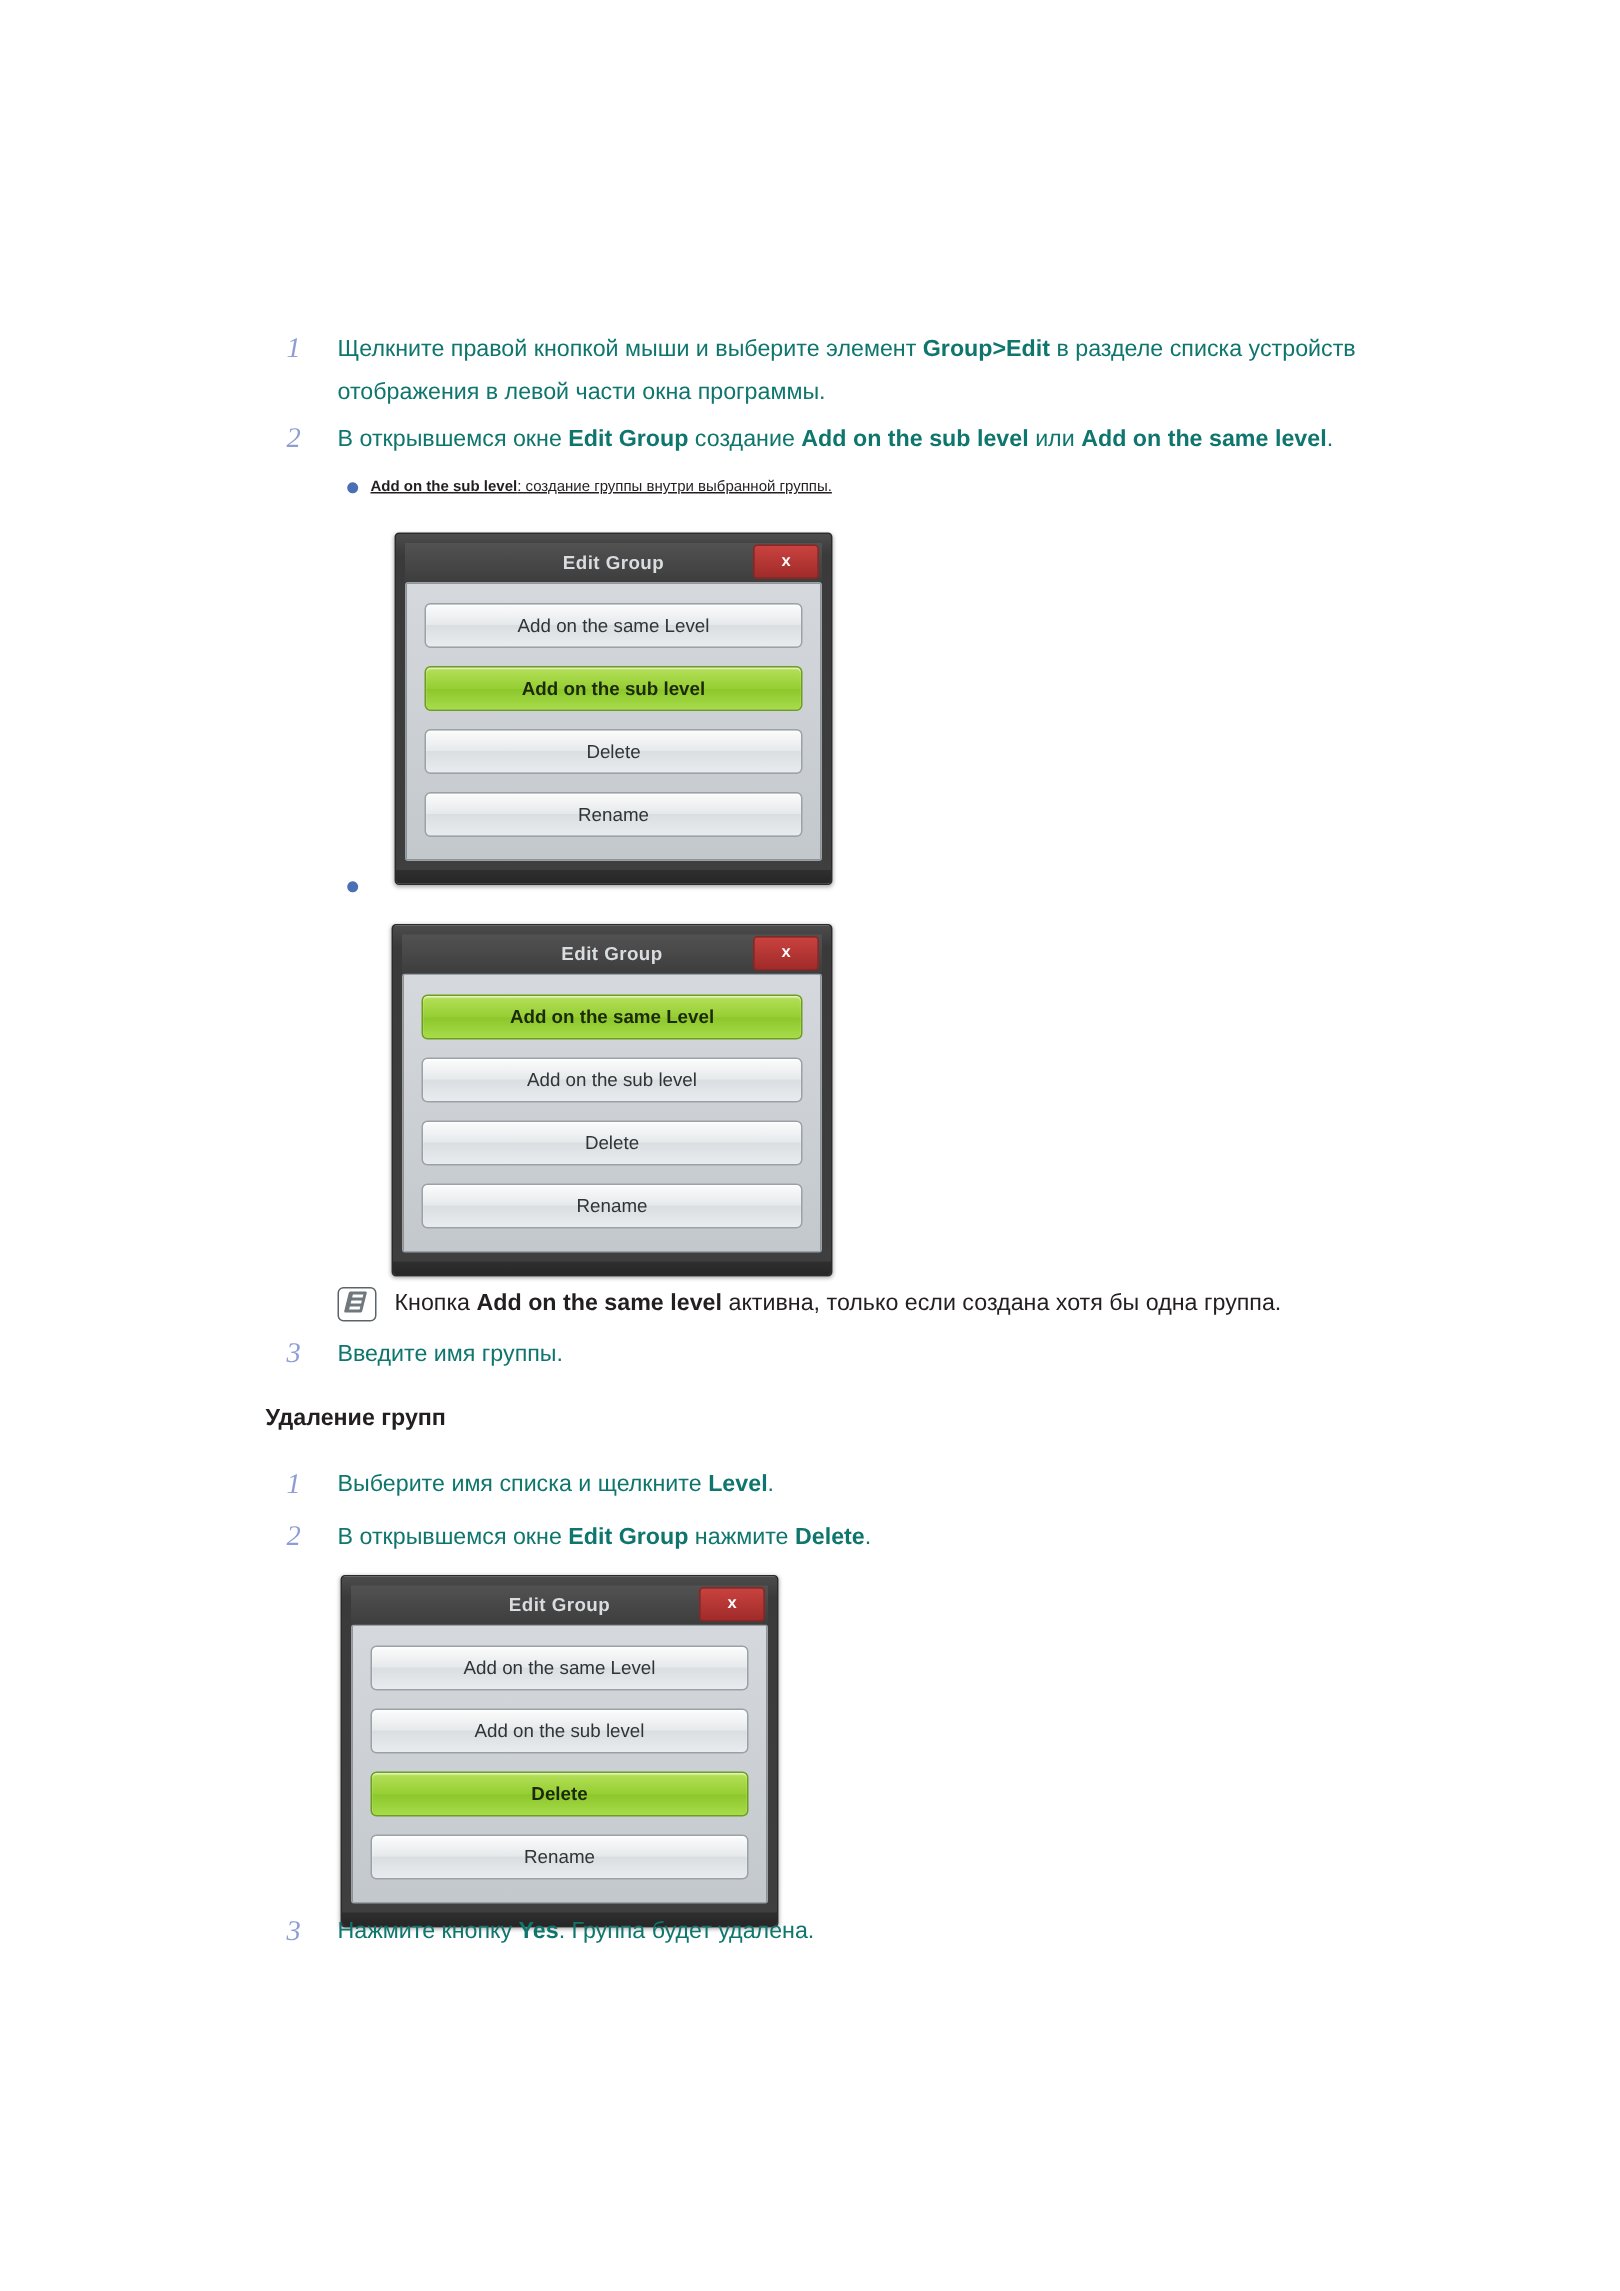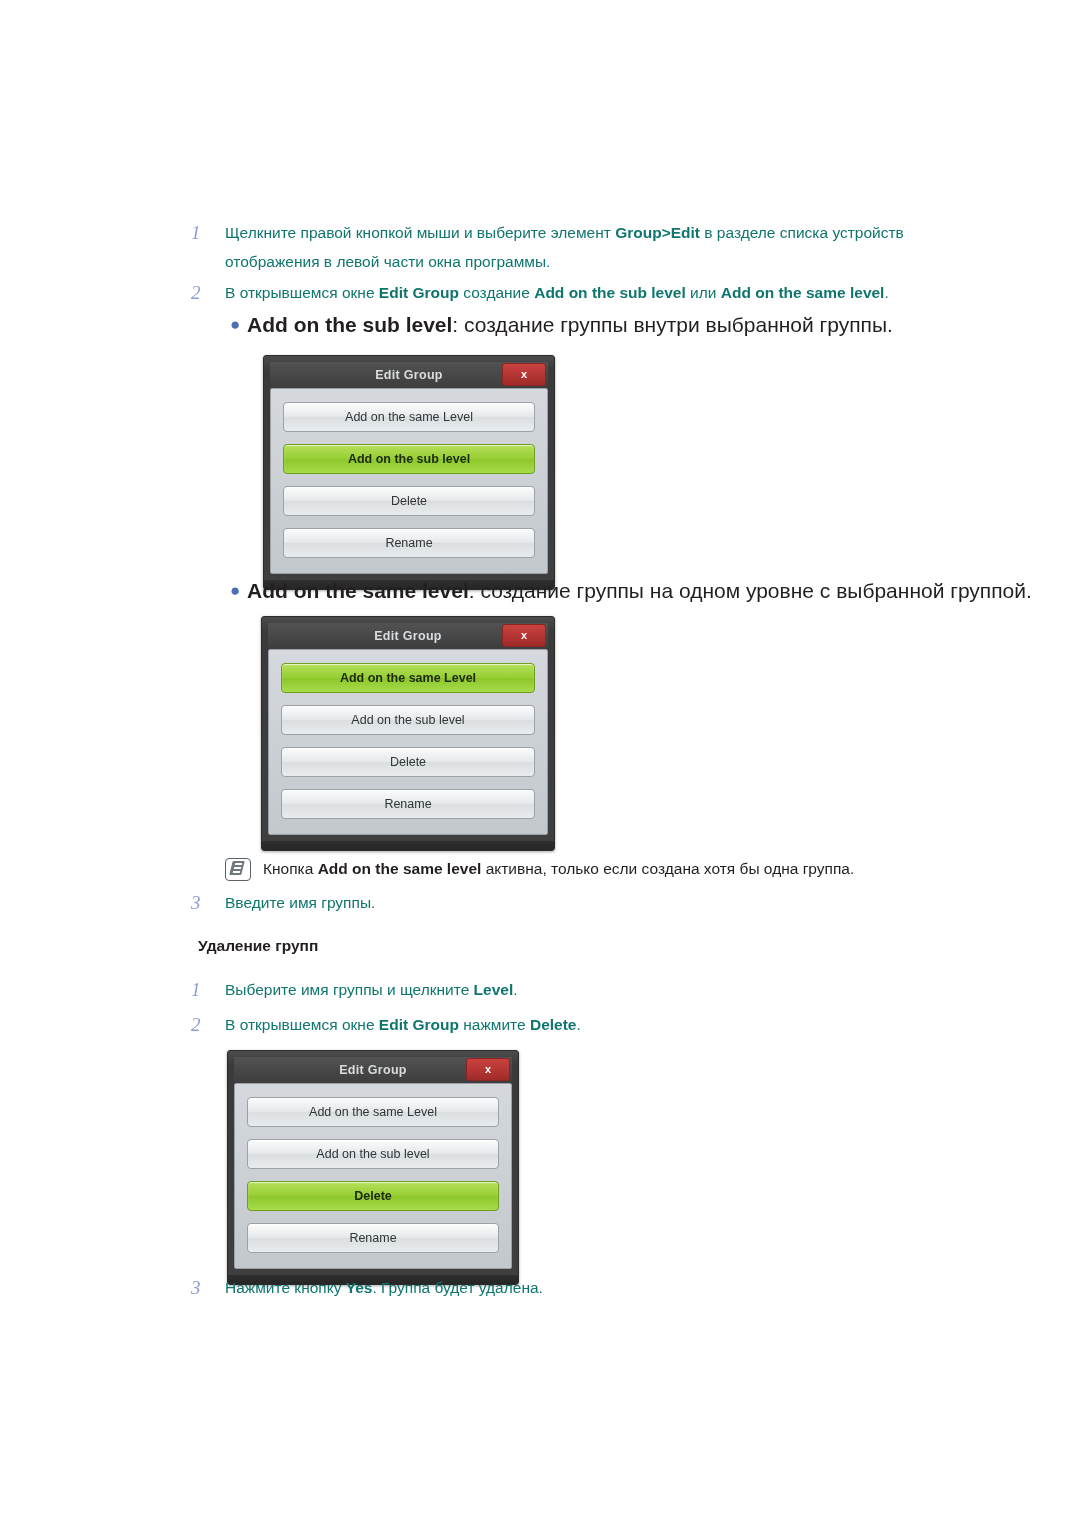--- a/index.html
+++ b/index.html
@@ -55,22 +55,23 @@
   .bullet-dot {
     flex: 0 0 22px;
     color: #4a6fb5;
     font-size: 17px;
     line-height: 28px;
     text-align: left;
     padding-left: 5px;
     box-sizing: border-box;
   }
   .bullet-text {
-    font-size: 21px;
+    font-size: 10px;
     line-height: 28px;
+    text-decoration: underline;
   }
 
   
   .note-row {
     display: flex;
     align-items: center;
     margin-left: 36px;
     margin-top: 6px;
   }
   .note-icon {
@@ -221,23 +222,20 @@
       <div class="dlg-btn">Add on the same Level</div>
       <div class="dlg-btn active">Add on the sub level</div>
       <div class="dlg-btn">Delete</div>
       <div class="dlg-btn">Rename</div>
     </div>
     <div class="dlg-shadow-bar"></div>
   </div>
 
   <div class="bullet-row" style="position:absolute; left:189px; top:577px; width:850px;">
     <div class="bullet-dot">●</div>
-    <div class="bullet-text">
-      <span class="b">Add on the same level</span><span>: создание группы на одном уровне с выбранной группой.</span>
-    </div>
   </div>
 
   <div class="dialog" style="position:absolute; left:261px; top:616px; width:294px;">
     <div class="dialog-titlebar">
       <div class="dialog-title">Edit Group</div>
       <div class="dialog-close">x</div>
     </div>
     <div class="dialog-body">
       <div class="dlg-btn active">Add on the same Level</div>
       <div class="dlg-btn">Add on the sub level</div>
@@ -255,26 +253,26 @@
     <div class="note-text">
       <span>Кнопка </span><span class="b">Add on the same level</span><span> активна, только если создана хотя бы одна группа.</span>
     </div>
   </div>
 
   <div class="step" style="position:absolute; left:189px; top:888px; width:700px;">
     <div class="step-num">3</div>
     <div class="step-body">Введите имя группы.</div>
   </div>
 
-  <div class="section-head" style="position:absolute; left:198px; top:937px;">Удаление групп</div>
+  <div class="section-head" style="position:absolute; left:177px; top:937px;">Удаление групп</div>
 
   <div class="step" style="position:absolute; left:189px; top:975px; width:700px;">
     <div class="step-num">1</div>
     <div class="step-body">
-      <span>Выберите имя группы и щелкните </span><span class="b">Level</span><span>.</span>
+      <span>Выберите имя списка и щелкните </span><span class="b">Level</span><span>.</span>
     </div>
   </div>
 
   <div class="step" style="position:absolute; left:189px; top:1010px; width:700px;">
     <div class="step-num">2</div>
     <div class="step-body">
       <span>В открывшемся окне </span><span class="b">Edit Group</span><span> нажмите </span><span class="b">Delete</span><span>.</span>
     </div>
   </div>
 

